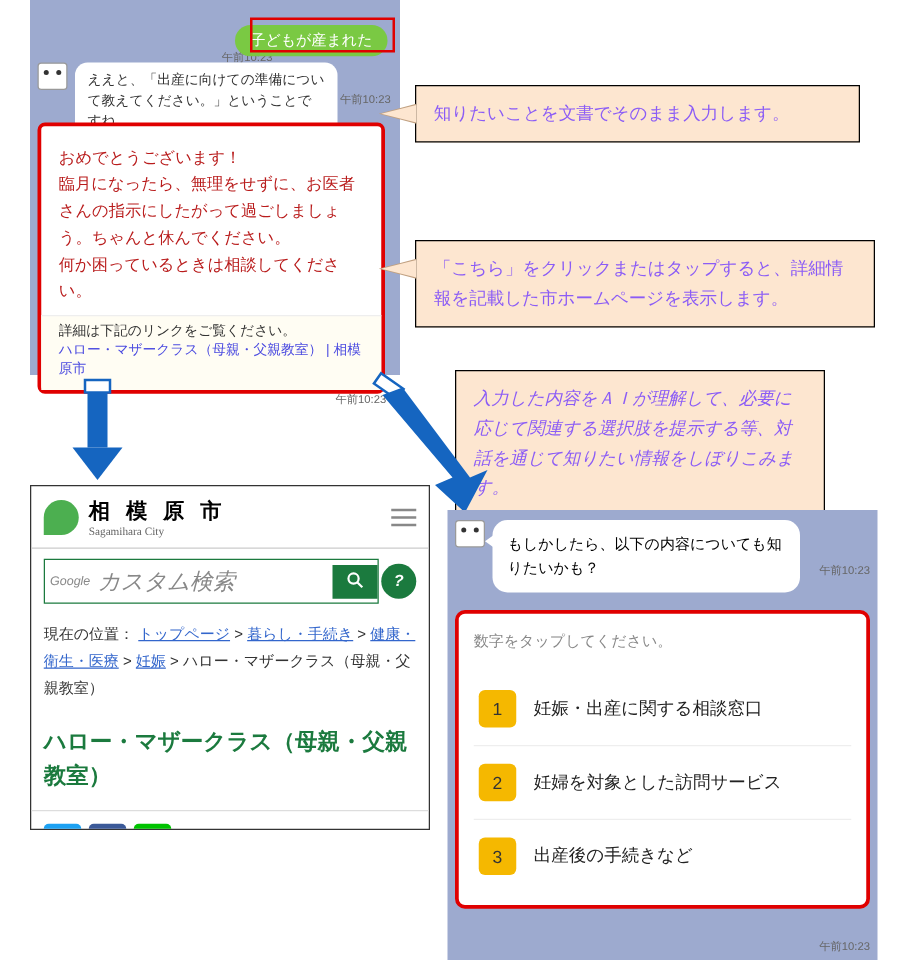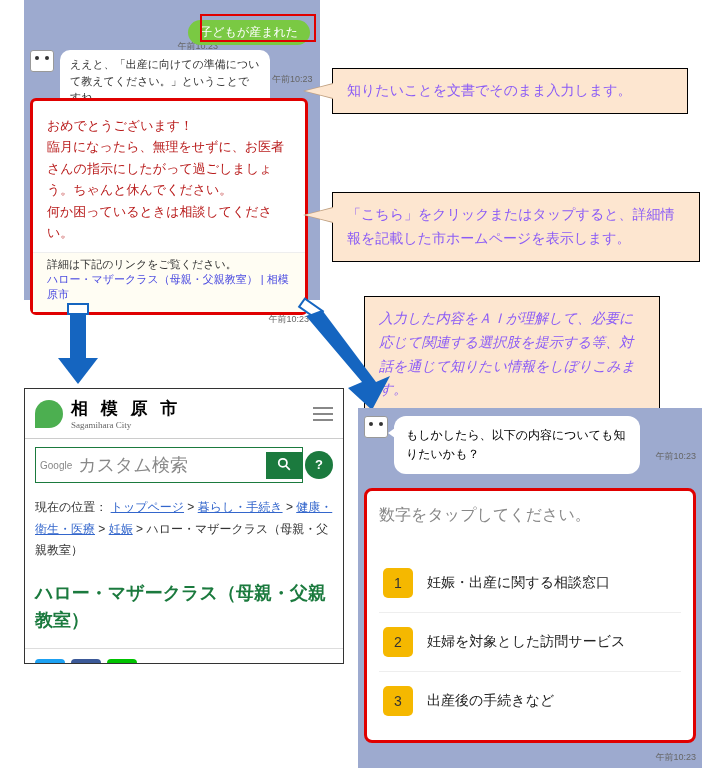--- a/index.html
+++ b/index.html
@@ -48,21 +48,21 @@
   .arrow-down svg, .arrow-diag svg { overflow: visible; }
 
   
   .webpage { position:absolute; left: 24px; top: 388px; width: 320px; height: 276px; border: 1px solid #333; background:#fff; overflow:hidden;}
   .web-header { display:flex; align-items:center; padding: 8px 10px; border-bottom:1px solid #ccc;}
   .logo { width: 28px; height: 28px; background: #4caf50; border-radius: 50% 50% 50% 0; margin-right: 8px;}
   .cityname { flex:1; }
   .cityname .jp { font-size: 17px; font-weight: bold; letter-spacing: 4px;}
   .cityname .en { font-size: 9px; color:#666;font-family:Liberation Serif, serif;}
   .menu-icon span{display:block;width:20px;height:2px;background:#888;margin:4px 0;}
-  .search-row { display:flex; gap:2px; padding: 8px 10px; align-items:center;}
+  .search-row { display:flex; gap:2px; padding: 8px 10px; align-items:center;font-style:italic;}
   .search-box { flex:1; border:1px solid #1b7a3e; display:flex; align-items:center; background:#fff;}
   .ggl { font-size:10px; padding: 0 4px; color:#888;}
   .search-txt { flex:1; font-size:18px; color:#888; padding:5px 2px;}
   .search-btn { width:36px; background:#1b7a3e; color:#fff; text-align:center; padding:5px 0; font-size:14px;}
   .help-btn { width:28px; height:28px; background:#1b7a3e; color:#fff; border-radius:50%; text-align:center; line-height:28px; font-weight:bold;}
   .breadcrumb { padding: 6px 10px 10px; font-size:12px; line-height:1.8; color:#333;}
   .breadcrumb a { color:#3366cc; text-decoration: underline;}
   .page-title { color:#1b7a3e; font-size:18px; font-weight:bold; padding: 8px 10px 14px; border-bottom: 1px solid #ddd; line-height:1.5;}
   .social-row { display:flex; gap:6px; padding: 10px;}
   .sns { width:30px; height:30px; border-radius:4px; color:#fff; text-align:center; line-height:30px; font-size:16px; font-weight:bold;}
@@ -71,21 +71,21 @@
   .page-body { padding: 0 10px; font-size:12px; line-height:1.8;}
 
   
   .right-chat { position:absolute; left: 358px; top: 408px; width: 344px; height: 360px;}
   .bot-row2 { position:absolute; left: 6px; top: 8px; display:flex; gap:6px; align-items:flex-start;}
   .bot-bubble2 { background:#fff; border-radius:12px; padding:10px 12px; font-size:12px; max-width: 246px; line-height:1.6; position:relative;}
   .bot-bubble2::before{content:"";position:absolute;left:-6px;top:12px;border-top:5px solid transparent;border-bottom:5px solid transparent;border-right:7px solid #fff;}
   .time3 { position:absolute; right:6px; top:42px;}
 
   .options-box { position:absolute; left:6px; top:80px; right:6px; border:3px solid #e00000; background:#fff; border-radius:8px; padding: 14px 12px 10px;}
-  .options-title { color:#888; font-size:16px; margin-bottom: 28px;}
+  .options-title { color:#888; font-size:12px; margin-bottom: 16px;}
   .opt-row { display:flex; align-items:center; gap:14px; padding: 14px 4px; }
   .opt-row + .opt-row { border-top:1px solid #eee;}
   .opt-num { width:30px; height:30px; background:#f5b800; border-radius:5px; text-align:center; line-height:30px; font-size:14px; color:#333; flex:none;}
   .opt-label { font-size:14px; color:#222;}
   .time4 { position:absolute; right:6px; bottom:4px;}
 </style>
 </head>
 <body>
 
 <div class="top-chat chat-bg">

